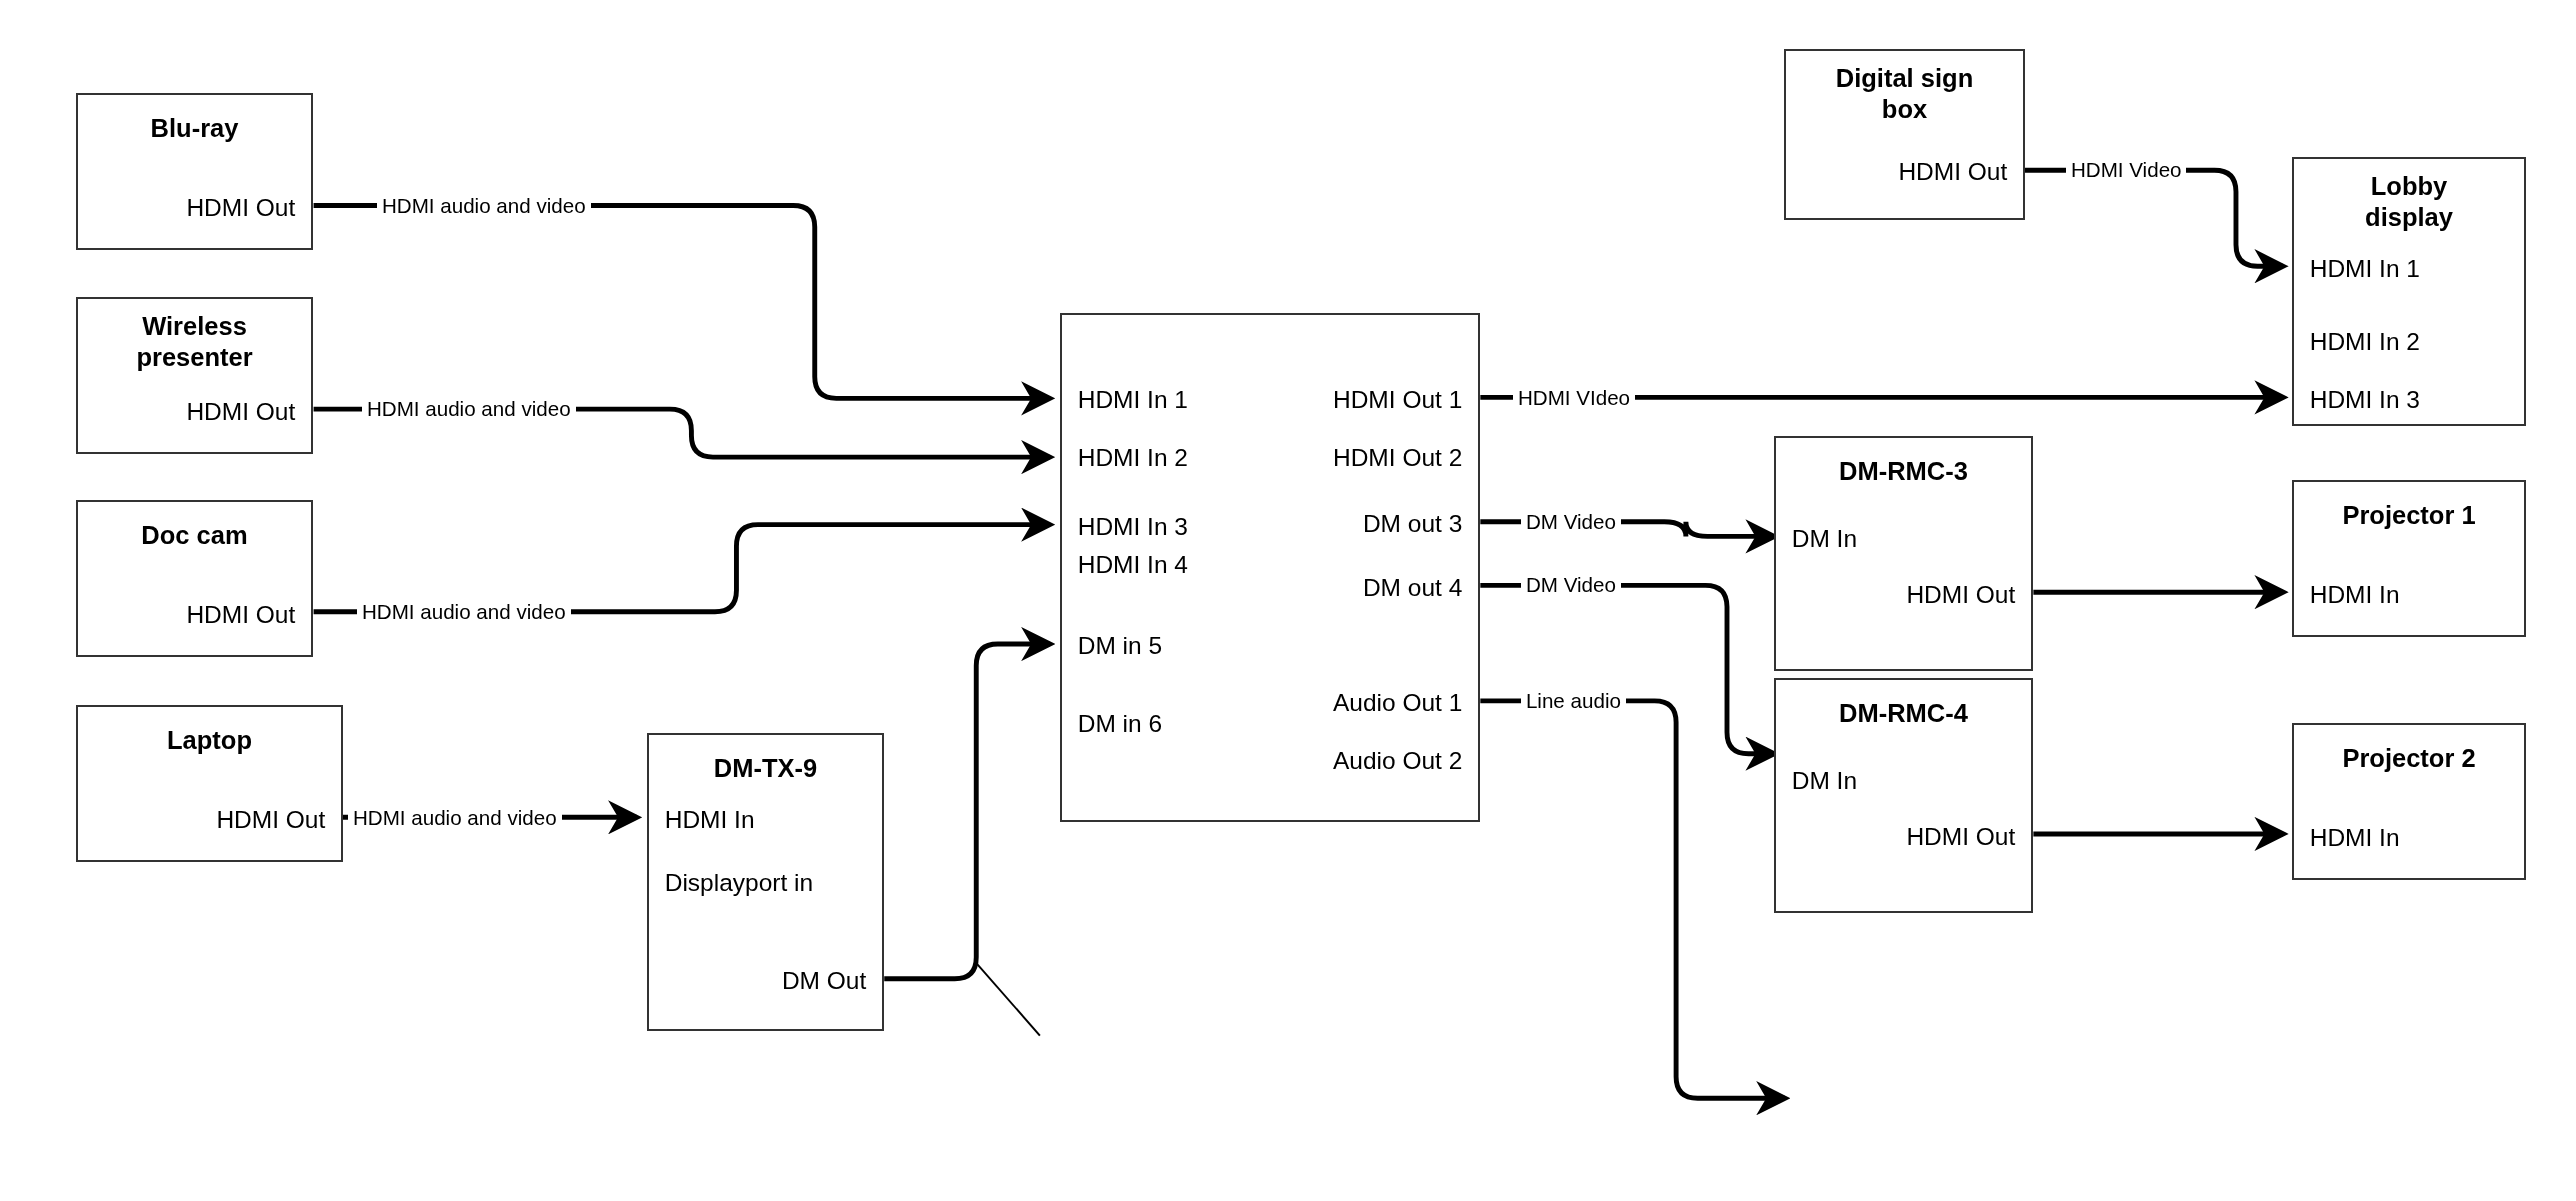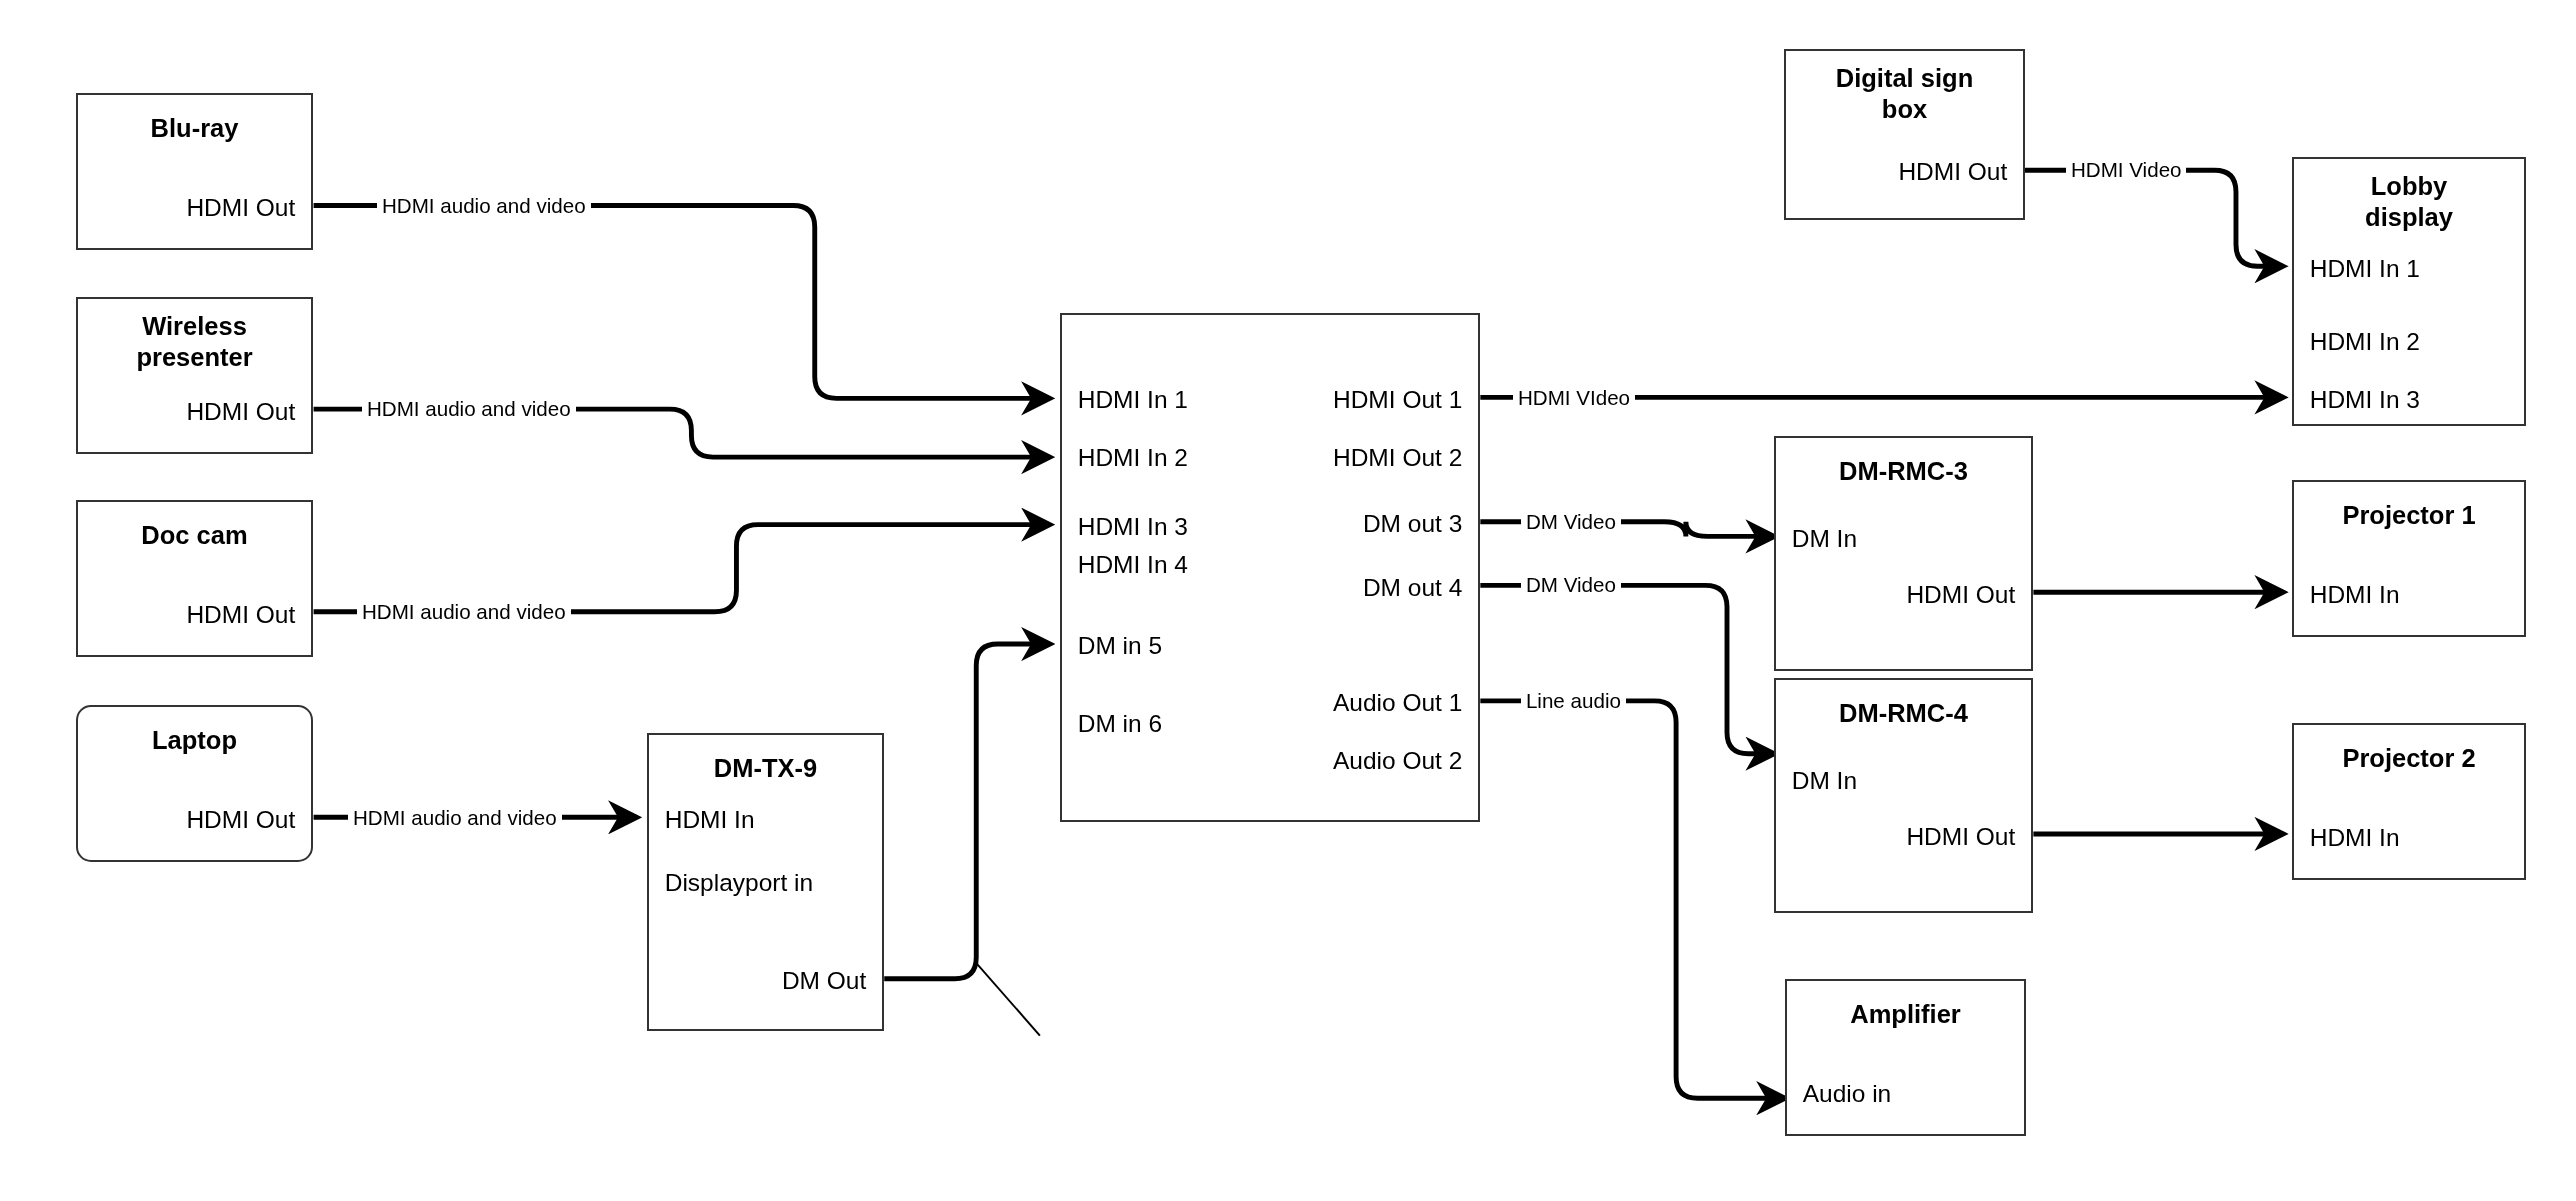--- a/index.html
+++ b/index.html
@@ -115,21 +115,21 @@
     <div class="node-title" style="top:11.7px;">Wireless</div>
     <div class="node-title" style="top:43px;">presenter</div>
     <div class="port right" style="top:98px;">HDMI Out</div>
   </div>
 
   <div class="node" style="left:76px; top:500px; width:237px; height:157px;">
     <div class="node-title" style="top:17.6px;">Doc cam</div>
     <div class="port right" style="top:98px;">HDMI Out</div>
   </div>
 
-  <div class="node" style="left:76px; top:705px; width:237px; height:157px;border-radius:15px;">
+  <div class="node" style="left:76px; top:705px; width:267px; height:157px;">
     <div class="node-title" style="top:17.6px;">Laptop</div>
     <div class="port right" style="top:98px;">HDMI Out</div>
   </div>
 
   <div class="node" style="left:647px; top:733px; width:237px; height:298px;">
     <div class="node-title" style="top:17.6px;">DM-TX-9</div>
     <div class="port left" style="top:70px;">HDMI In</div>
     <div class="port left" style="top:133px;">Displayport in</div>
     <div class="port right" style="top:231px;">DM Out</div>
   </div>
@@ -180,24 +180,20 @@
   <div class="node" style="left:2292px; top:480px; width:234px; height:157px;">
     <div class="node-title" style="top:17.6px;">Projector 1</div>
     <div class="port left" style="top:98px;">HDMI In</div>
   </div>
 
   <div class="node" style="left:2292px; top:723px; width:234px; height:157px;">
     <div class="node-title" style="top:17.6px;">Projector 2</div>
     <div class="port left" style="top:98px;">HDMI In</div>
   </div>
 
-  <div class="node" style="left:1785px; top:979px; width:241px; height:157px;">
-    <div class="node-title" style="top:17.6px;">Amplifier</div>
-    <div class="port left" style="top:98px;">Audio in</div>
-  </div>
 
   <div class="wire-label" style="left:377px; top:206px;">HDMI audio and video</div>
 
   <div class="wire-label" style="left:362px; top:409px;">HDMI audio and video</div>
 
   <div class="wire-label" style="left:357px; top:612px;">HDMI audio and video</div>
 
   <div class="wire-label" style="left:348px; top:818px;">HDMI audio and video</div>
 
   <div class="wire-label" style="left:1513px; top:398px;">HDMI VIdeo</div>

